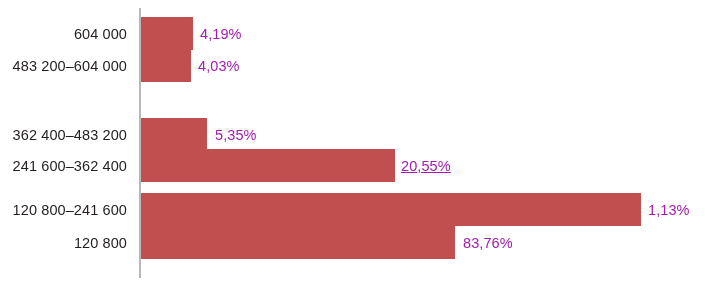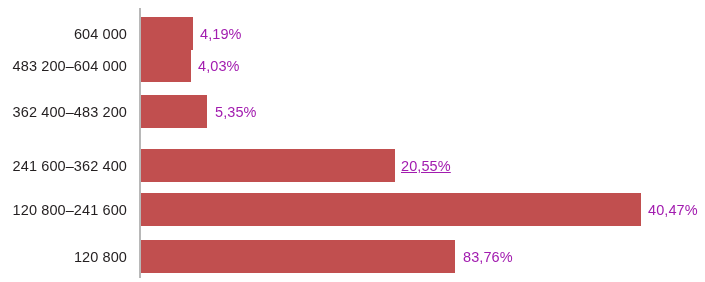--- a/index.html
+++ b/index.html
@@ -90,45 +90,45 @@
     </div>
 
     <div class="bar-row" style="top:49px;height:33px;">
       <span class="cat-label">483 200–604 000</span>
       <span class="bar-track" style="width:500px;">
         <span class="bar-fill" style="display:block;width:9.958%;"></span>
       </span>
       <span class="value-label" style="left:198px;text-align:right;">4,03%</span>
     </div>
 
-    <div class="bar-row" style="top:95px;height:33px;">
+    <div class="bar-row" style="top:118px;height:33px;">
       <span class="cat-label">362 400–483 200</span>
       <span class="bar-track" style="width:500px;">
         <span class="bar-fill" style="display:block;width:13.220%;"></span>
       </span>
       <span class="value-label" style="left:215px;text-align:right;">5,35%</span>
     </div>
 
     <div class="bar-row" style="top:149px;height:33px;">
       <span class="cat-label">241 600–362 400</span>
       <span class="bar-track" style="width:500px;">
         <span class="bar-fill" style="display:block;width:50.778%;"></span>
       </span>
       <span class="value-label" style="left:401px;text-decoration:underline;">20,55%</span>
     </div>
 
     <div class="bar-row" style="top:193px;height:33px;border-radius:11px;">
       <span class="cat-label">120 800–241 600</span>
       <span class="bar-track" style="width:500px;">
         <span class="bar-fill" style="display:block;width:100%;"></span>
       </span>
-      <span class="value-label" style="left:648px;">40,47%</span>
+      <span class="value-label" style="left:648px;">1,13%</span>
     </div>
 
-    <div class="bar-row" style="top:240px;height:33px;">
+    <div class="bar-row" style="top:226px;height:33px;">
       <span class="cat-label">120 800</span>
       <span class="bar-track" style="width:500px;">
         <span class="bar-fill" style="display:block;width:62.787%;"></span>
       </span>
       <span class="value-label" style="left:463px;">83,76%</span>
     </div>
 
   </div>
 </div>
 

